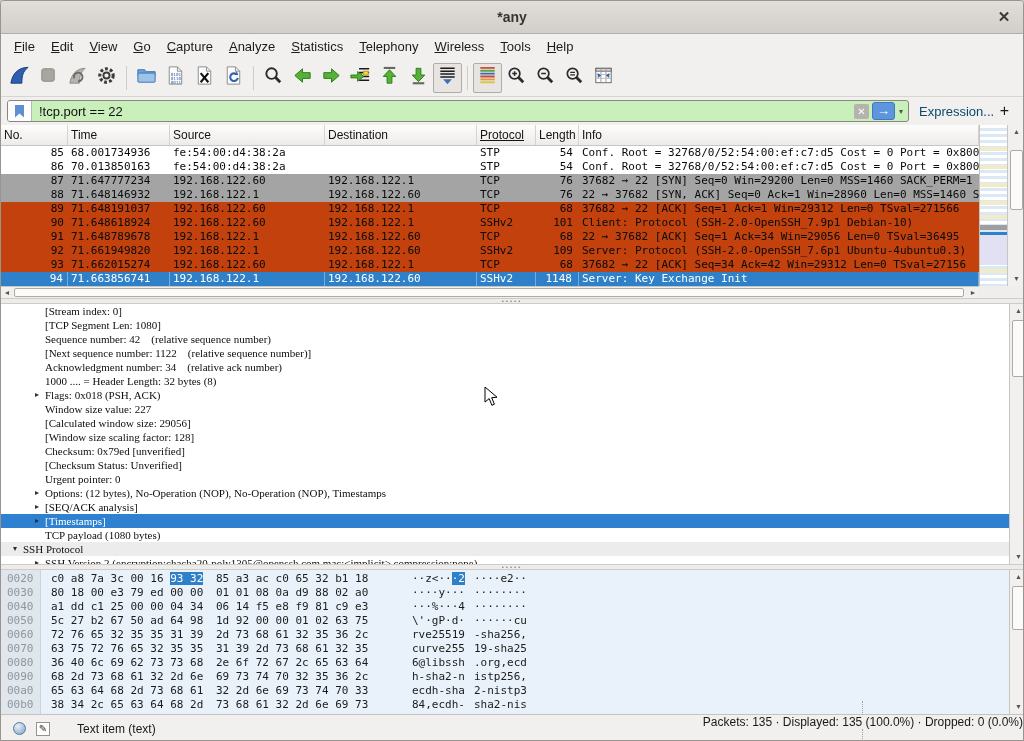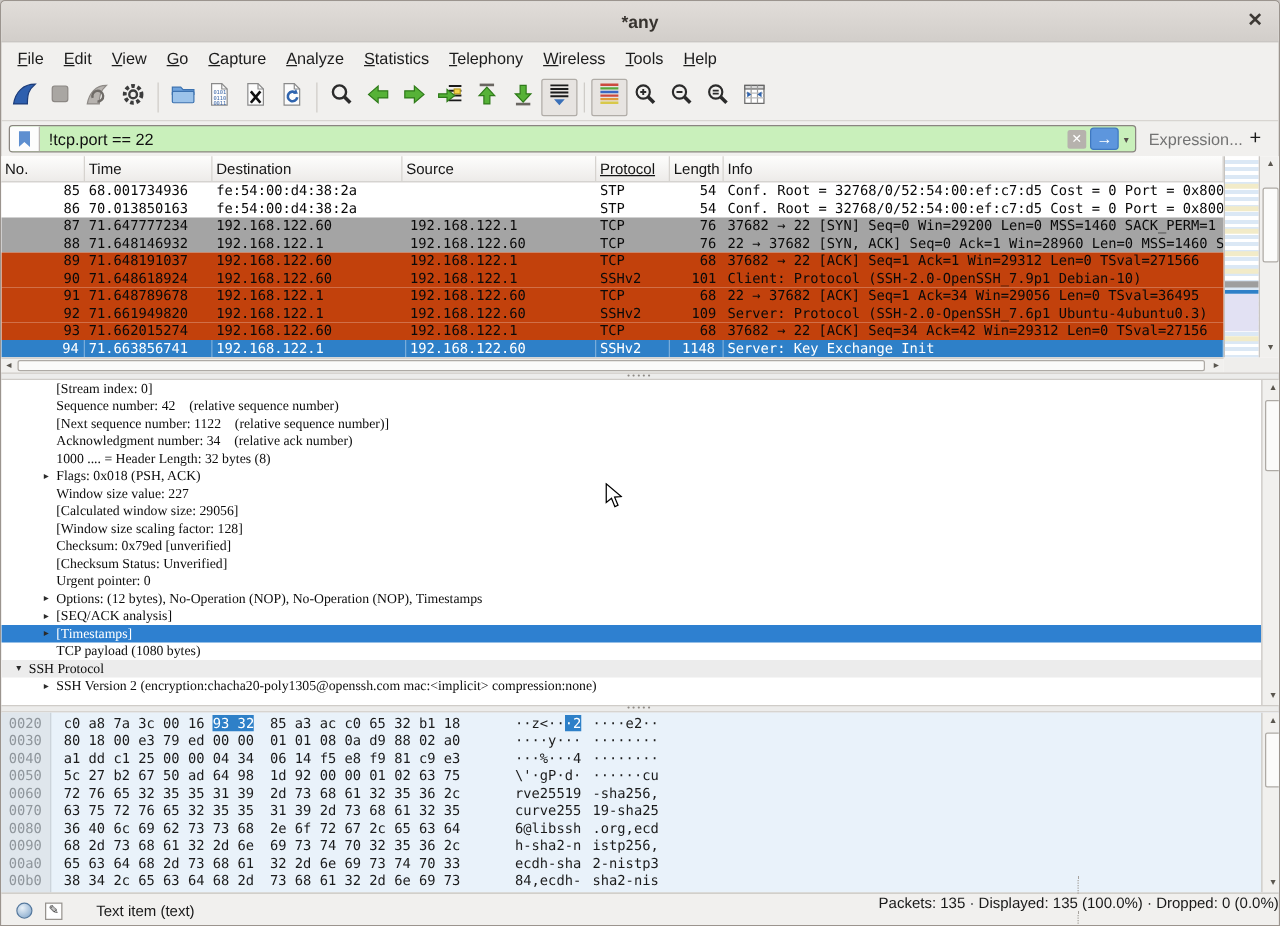--- a/index.html
+++ b/index.html
@@ -38,21 +38,21 @@
   .fbookmark{width:24px;height:20px;flex:none;background:#fdfdfd;border-right:1px solid #bcb8b3;
     display:flex;align-items:center;justify-content:center;}
   .bkmk{width:9px;height:13px;background:#5e8fd0;
     clip-path:polygon(0 0,100% 0,100% 100%,50% 70%,0 100%);}
   .fvalue{flex:1;font-size:13px;color:#101010;padding-left:7px;white-space:pre;}
   .fclear{width:15px;height:15px;flex:none;background:#b6b2ad;color:#fff;border-radius:2px;
     font-size:10px;text-align:center;line-height:15px;margin-right:3px;}
   .fapply{width:23px;height:18px;flex:none;background:#5d96dd;border:1px solid #3f78c0;border-radius:3px;
     color:#fff;text-align:center;line-height:16px;font-size:13px;font-weight:bold;margin-right:2px;}
   .fcaret{font-size:8px;color:#55504b;padding:0 5px 0 2px;}
-  .fexpr{font-size:13px;color:#737373;margin-left:10px;}
+  .fexpr{font-size:13px;color:#0c4a6e;margin-left:10px;}
   .fadd{font-size:16px;color:#1b1b1b;margin-left:auto;margin-right:8px;}
 
   
   .plist{position:absolute;top:124px;left:0;width:1024px;height:173px;background:#fff;}
   .phead{position:absolute;top:0;left:0;height:21px;width:978px;display:flex;
     background:linear-gradient(#fdfdfc,#edebe9);border-bottom:1px solid #c9c6c2;}
   .phcell{border-right:1px solid #d6d3cf;font-size:12px;color:#141414;padding:3px 0 0 3px;
     overflow:hidden;white-space:nowrap;flex:none;}
   .w-no{width:67px;} .w-time{width:102px;} .w-src{width:155px;} .w-dst{width:152px;}
   .w-proto{width:59px;text-decoration:underline;} .w-len{width:43px;} .w-info{flex:1;width:auto;}
@@ -331,22 +331,22 @@
       <div class="fcaret">▾</div>
     </div>
     <div class="fexpr">Expression...</div>
     <div class="fadd">+</div>
   </div>
 
   <div class="plist">
     <div class="phead">
         <div class="phcell w-no">No.</div>
         <div class="phcell w-time">Time</div>
+        <div class="phcell w-src">Source</div>
         <div class="phcell w-dst">Destination</div>
-        <div class="phcell w-src">Source</div>
         <div class="phcell w-proto">Protocol</div>
         <div class="phcell w-len">Length</div>
         <div class="phcell w-info">Info</div>
       </div>
     <div class="prows">
         <div class="prow r-default">
           <div class="c c-no">85</div>
           <div class="c c-time">68.001734936</div>
           <div class="c c-src">fe:54:00:d4:38:2a</div>
           <div class="c c-dst"></div>
@@ -448,20 +448,21 @@
       <div class="harrow" style="right:0;">►</div>
     </div>
     <div class="pcorner"></div>
   </div>
 
   <div class="splitter" style="top:297px;">•••••</div>
 
   <div class="detail">
     <div class="dlines">
         <div class="dline i1"><span class="tri"></span><span class="dtext">[Stream index: 0]</span></div>
+        <div class="dline i1"><span class="tri"></span><span class="dtext">[TCP Segment Len: 1080]</span></div>
         <div class="dline i1"><span class="tri"></span><span class="dtext">Sequence number: 42    (relative sequence number)</span></div>
         <div class="dline i1"><span class="tri"></span><span class="dtext">[Next sequence number: 1122    (relative sequence number)]</span></div>
         <div class="dline i1"><span class="tri"></span><span class="dtext">Acknowledgment number: 34    (relative ack number)</span></div>
         <div class="dline i1"><span class="tri"></span><span class="dtext">1000 .... = Header Length: 32 bytes (8)</span></div>
         <div class="dline i1"><span class="tri">▸</span><span class="dtext">Flags: 0x018 (PSH, ACK)</span></div>
         <div class="dline i1"><span class="tri"></span><span class="dtext">Window size value: 227</span></div>
         <div class="dline i1"><span class="tri"></span><span class="dtext">[Calculated window size: 29056]</span></div>
         <div class="dline i1"><span class="tri"></span><span class="dtext">[Window size scaling factor: 128]</span></div>
         <div class="dline i1"><span class="tri"></span><span class="dtext">Checksum: 0x79ed [unverified]</span></div>
         <div class="dline i1"><span class="tri"></span><span class="dtext">[Checksum Status: Unverified]</span></div>

